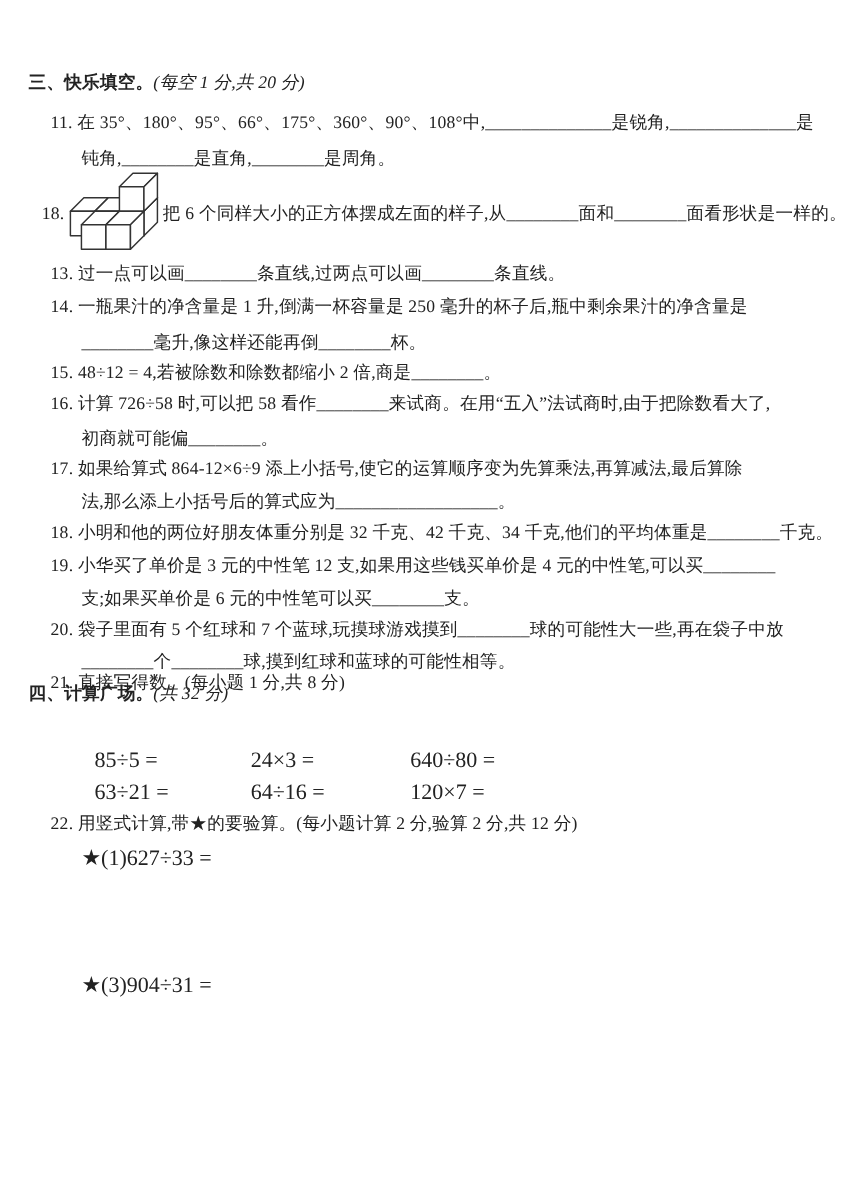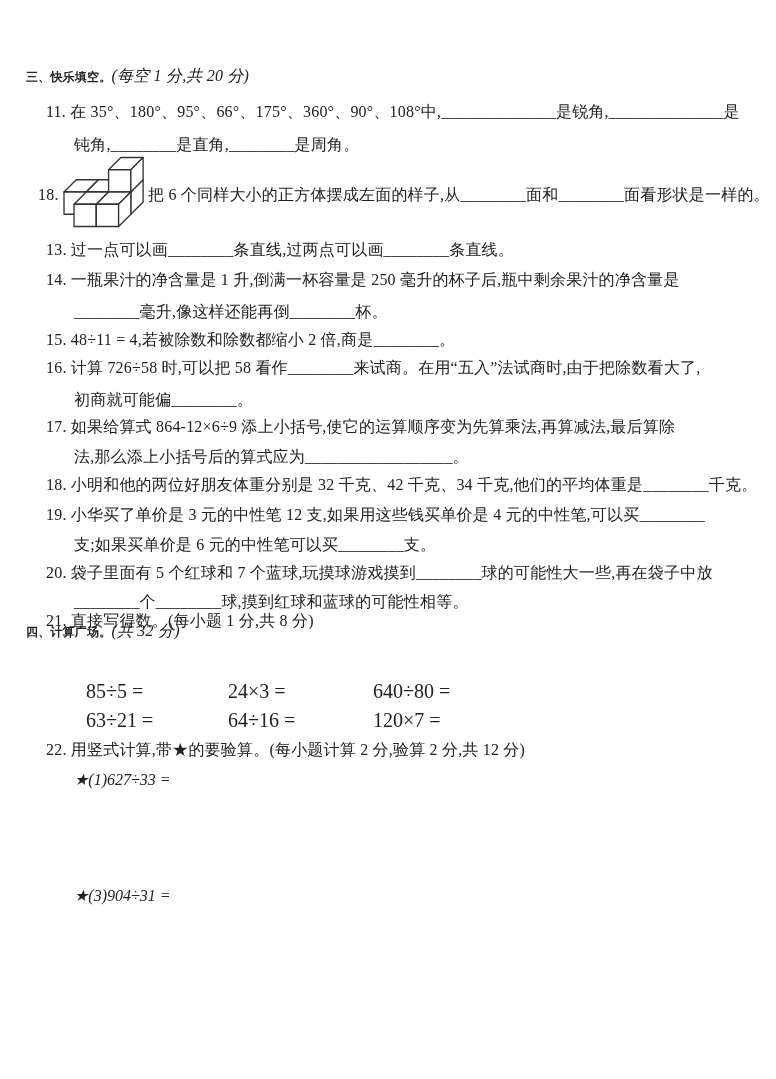--- a/index.html
+++ b/index.html
@@ -14,38 +14,37 @@
   .t {
     position: absolute;
     font-size: 16px;
     line-height: 20px;
     white-space: nowrap;
     letter-spacing: 0.2px;
   }
   .qline { left: 46px; }
   .cont  { left: 74px; }
   .hdr   { left: 26px; }
-  .hdr .title { font-weight: 700; font-size: 12px; }
+  .hdr .title { font-weight: 700; font-size: 16px; }
   .hdr .score { font-weight: 400; font-style: italic; }
   .calc-row {
     position: absolute;
     left: 86px; right: 30px;
     display: grid;
     grid-template-columns: 142px 145px 168px auto;
     font-size: 20px; line-height: 20px;
     white-space: nowrap;
   }
   .vert-row {
     position: absolute;
     left: 74px; right: 30px;
     display: grid;
     grid-template-columns: 290px auto;
-    font-size: 16px; line-height: 20px;
+    font-size: 20px; line-height: 20px;
     white-space: nowrap;
-    font-style: italic;
   }
   .figure { position: absolute; left: 58px; top: 153px; }
   .figure polygon { fill: #ffffff; stroke: #333333; stroke-width: 1.2; stroke-linejoin: round; }
 </style>
 </head>
 <body>
 
 <div class="t hdr" style="top:66px">
   <span class="title">三、快乐填空。</span><span class="score">(每空 1 分,共 20 分)</span>
 </div>
@@ -80,21 +79,21 @@
   <polygon points="44,56 64,56 64,76 44,76"></polygon>
   <polygon points="64,56 75,45 75,65 64,76"></polygon>
 </svg>
 <div class="t" style="left:148px; top:185px">把 6 个同样大小的正方体摆成左面的样子,从________面和________面看形状是一样的。</div>
 
 <div class="t qline" style="top:240px">13. 过一点可以画________条直线,过两点可以画________条直线。</div>
 
 <div class="t qline" style="top:270px">14. 一瓶果汁的净含量是 1 升,倒满一杯容量是 250 毫升的杯子后,瓶中剩余果汁的净含量是</div>
 <div class="t cont" style="top:302px">________毫升,像这样还能再倒________杯。</div>
 
-<div class="t qline" style="top:330px">15. 48÷11 = 4,若被除数和除数都缩小 2 倍,商是________。</div>
+<div class="t qline" style="top:330px">15. 48÷12 = 4,若被除数和除数都缩小 2 倍,商是________。</div>
 
 <div class="t qline" style="top:358px">16. 计算 726÷58 时,可以把 58 看作________来试商。在用“五入”法试商时,由于把除数看大了,</div>
 <div class="t cont" style="top:390px">初商就可能偏________。</div>
 
 <div class="t qline" style="top:417px">17. 如果给算式 864-12×6÷9 添上小括号,使它的运算顺序变为先算乘法,再算减法,最后算除</div>
 <div class="t cont" style="top:447px">法,那么添上小括号后的算式应为__________________。</div>
 
 <div class="t qline" style="top:475px">18. 小明和他的两位好朋友体重分别是 32 千克、42 千克、34 千克,他们的平均体重是________千克。</div>
 
 <div class="t qline" style="top:505px">19. 小华买了单价是 3 元的中性笔 12 支,如果用这些钱买单价是 4 元的中性笔,可以买________</div>

